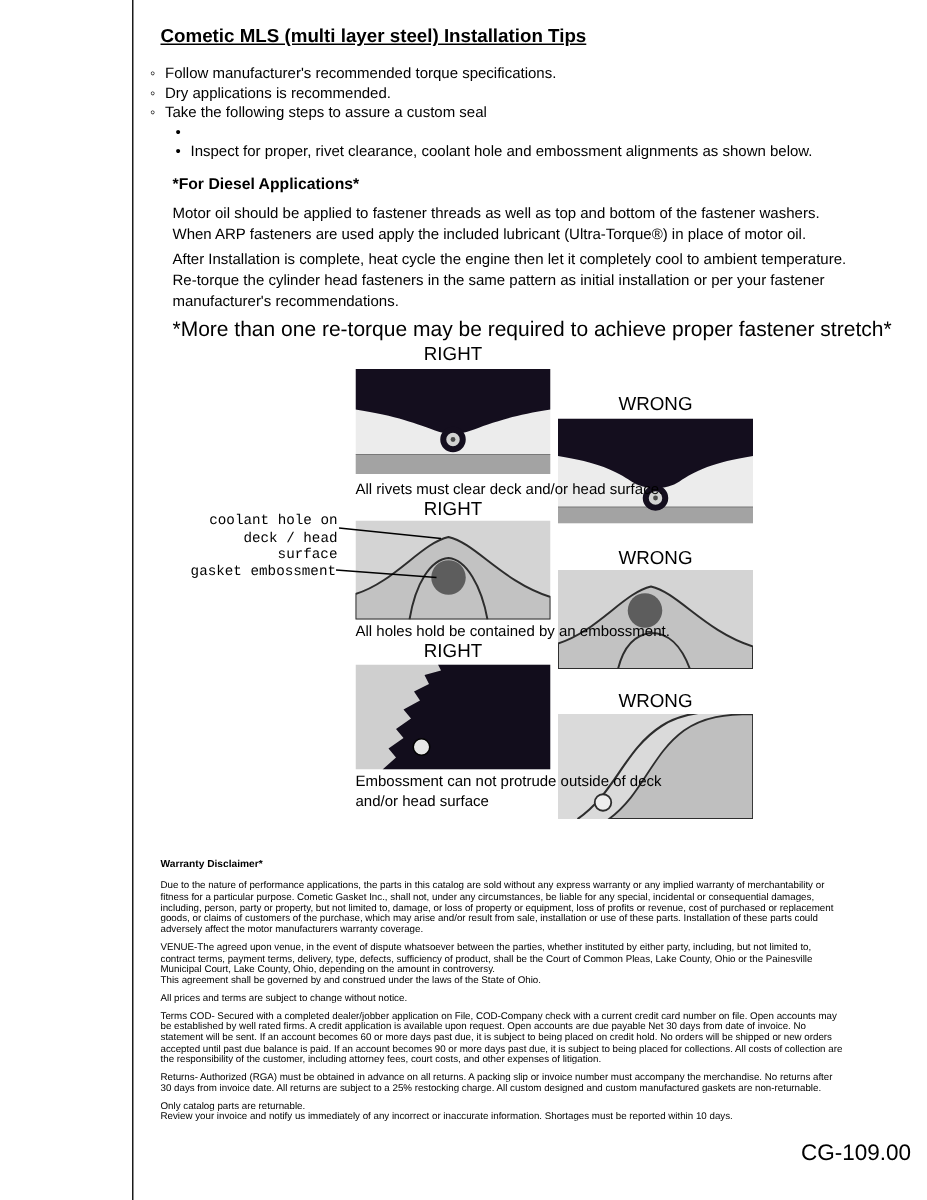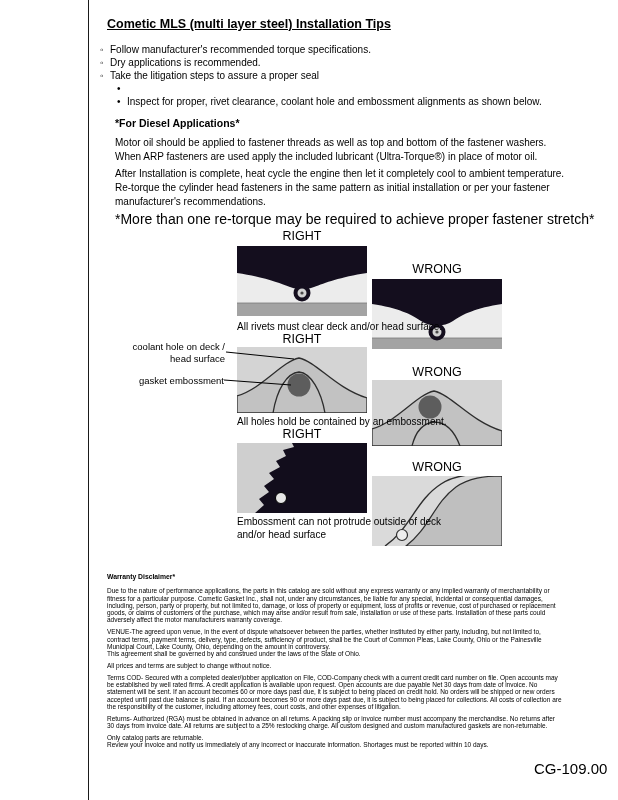--- a/index.html
+++ b/index.html
@@ -21,21 +21,21 @@
   .hdr.r1{top:229px;} .hdr.r2{top:332px;} .hdr.r3{top:427px;}
   .panel{position:absolute;width:130px;}
   .panel svg{display:block;width:100%;height:100%;}
   .panel.r1{top:246px;height:70px;}
   .panel.r2{top:347px;height:66px;}
   .panel.r3{top:443px;height:70px;}
   .caption{position:absolute;left:237px;font-size:10px;}
   .caption.c1{top:321px;}
   .caption.c2{top:416px;}
   .caption.c3{top:516px;width:225px;line-height:12.5px;}
-  .lbl{position:absolute;font-size:9.5px;line-height:11.5px;text-align:right;}
+  .lbl{position:absolute;font-size:9.5px;line-height:11.5px;text-align:right;font-family:Liberation Mono, monospace;}
   .lbl.coolant{left:126px;top:341px;width:99px;}
   .lbl.emboss{left:116px;top:375px;width:108px;}
   .leaders{position:absolute;left:0;top:0;pointer-events:none;}
   .legal{position:absolute;left:107px;top:573px;width:456px;font-size:6.5px;line-height:7.3px;}
   .legal h2{font-size:6.8px;font-weight:bold;margin:0 0 7px 0;}
   .legal p{margin:0 0 4.5px 0;white-space:pre-line;}
   .docnum{position:absolute;left:494px;top:760px;font-size:15px;margin-left:40px;}
 </style>
 </head>
 <body>
@@ -49,21 +49,21 @@
     <div class="tip">
       <span class="bullet">◦</span>
       <span>Follow manufacturer's recommended torque specifications.</span>
     </div>
     <div class="tip">
       <span class="bullet">◦</span>
       <span>Dry applications is recommended.</span>
     </div>
     <div class="tip">
       <span class="bullet">◦</span>
-      <span>Take the litigation steps to assure a proper seal</span>
+      <span>Take the following steps to assure a custom seal</span>
     </div>
     <div class="tip sub">
       <span class="bullet">•</span>
     </div>
     <div class="tip sub">
       <span class="bullet">•</span>
       <span>Inspect for proper, rivet clearance, coolant hole and embossment alignments as shown below.</span>
     </div>
   </div>
 

